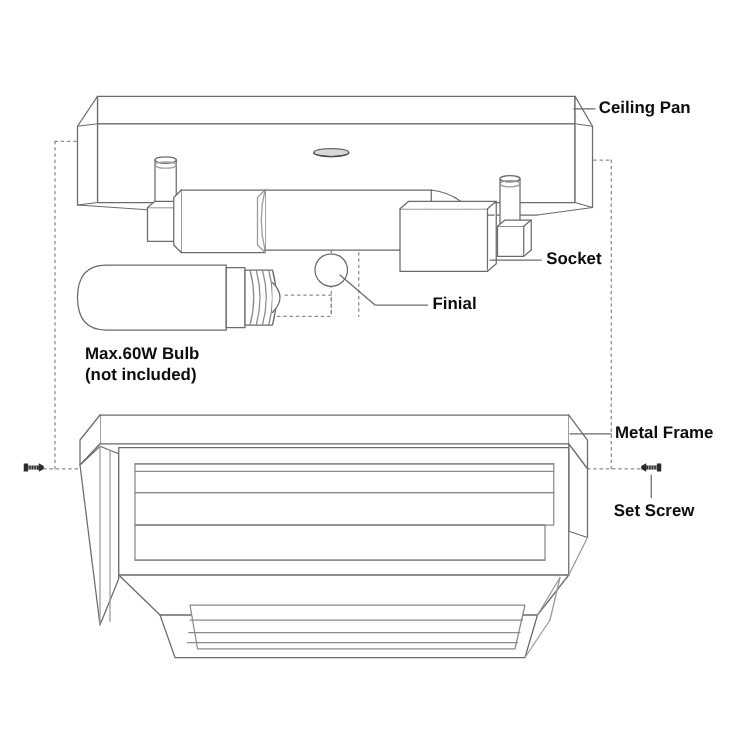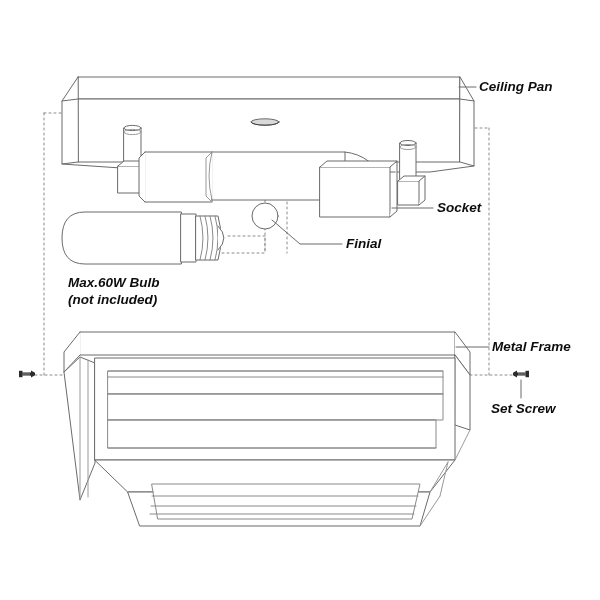--- a/index.html
+++ b/index.html
@@ -12,21 +12,20 @@
     height: 600px;
     font-family: "Liberation Sans", sans-serif;
     -webkit-font-smoothing: antialiased;
   }
   #diagram-root {
     position: relative;
     width: 600px;
     height: 600px;
     overflow: hidden;
     background: #ffffff;
-    font-style: italic;
   }
   svg#assembly-svg {
     position: absolute;
     left: 0;
     top: 0;
     width: 600px;
     height: 600px;
     display: block;
   }
   .lbl {

